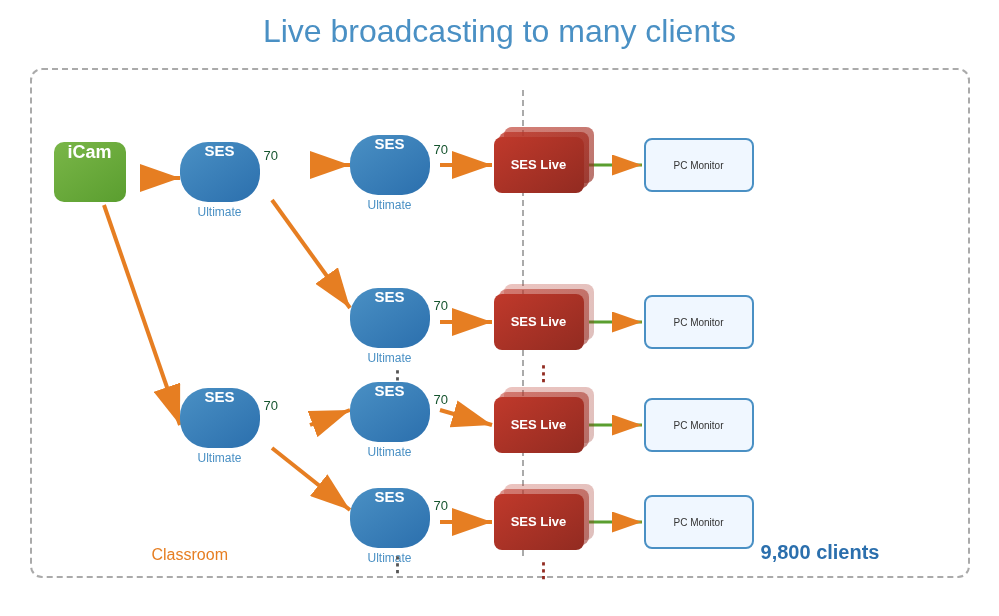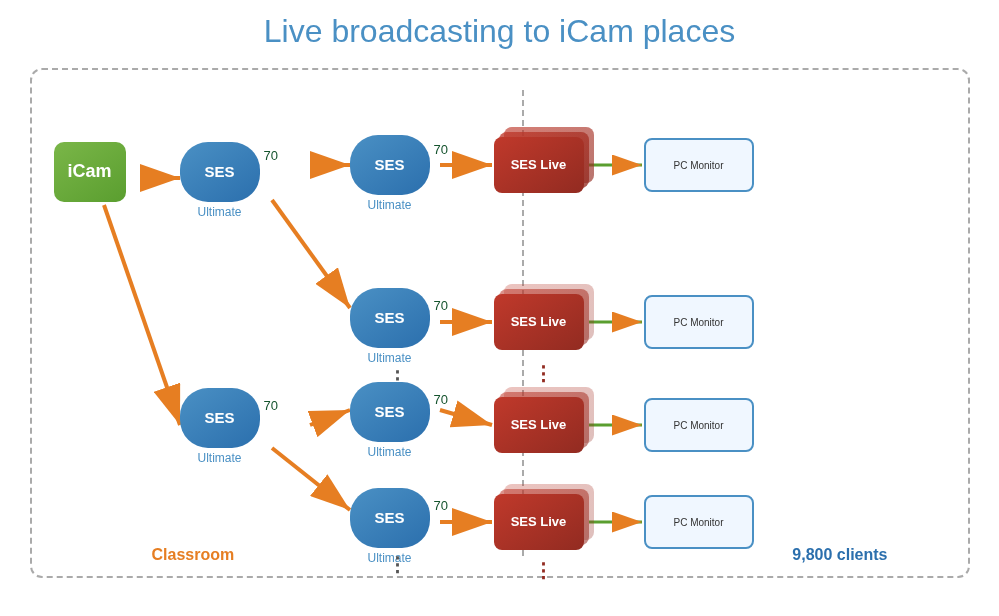--- a/index.html
+++ b/index.html
@@ -39,21 +39,21 @@
     
     .node {
       position: absolute;
       display: flex;
       flex-direction: column;
       align-items: center;
     }
     .node-box {
       border-radius: 10px;
       display: flex;
-      align-items: center;
+      align-items: flex-start;
       justify-content: center;
       font-weight: bold;
       color: white;
       text-align: center;
       line-height: 1.2;
     }
     .node-label {
       font-size: 12px;
       color: #4a90c4;
       margin-top: 3px;
@@ -157,27 +157,27 @@
       font-size: 13px;
       color: #14532d;
     }
 
     .classroom-label {
       position: absolute;
       bottom: 12px;
       left: 120px;
       font-size: 16px;
       color: #e67e22;
-      font-weight: bold;
+      font-weight: normal;
     }
     .clients-label {
       position: absolute;
       bottom: 12px;
-      right: 80px;
-      font-size: 16px;
+      right: 88px;
+      font-size: 20px;
       color: #2b6fad;
       font-weight: bold;
     }
     .divider-line {
       position: absolute;
       top: 20px;
       bottom: 20px;
       left: 490px;
       width: 2px;
       border-left: 2px dashed #aaa;
@@ -186,21 +186,21 @@
       font-size: 20px;
       color: #555;
       font-weight: bold;
       line-height: 0.8;
     }
   </style>
 </head>
 <body>
 
 <div class="container">
-  <h1 class="title">Live broadcasting to iCam places</h1>
+  <h1 class="title">Live broadcasting to many clients</h1>
   <div class="diagram">
 
     <svg class="arrows">
       <defs>
         <marker id="arrowhead" markerWidth="10" markerHeight="7" refX="10" refY="3.5" orient="auto">
           <polygon points="0 0, 10 3.5, 0 7" fill="#e67e22"></polygon>
         </marker>
       </defs>
 
       <line x1="108" y1="108" x2="148" y2="108" stroke="#e67e22" stroke-width="4" marker-end="url(#arrowhead)"></line>

